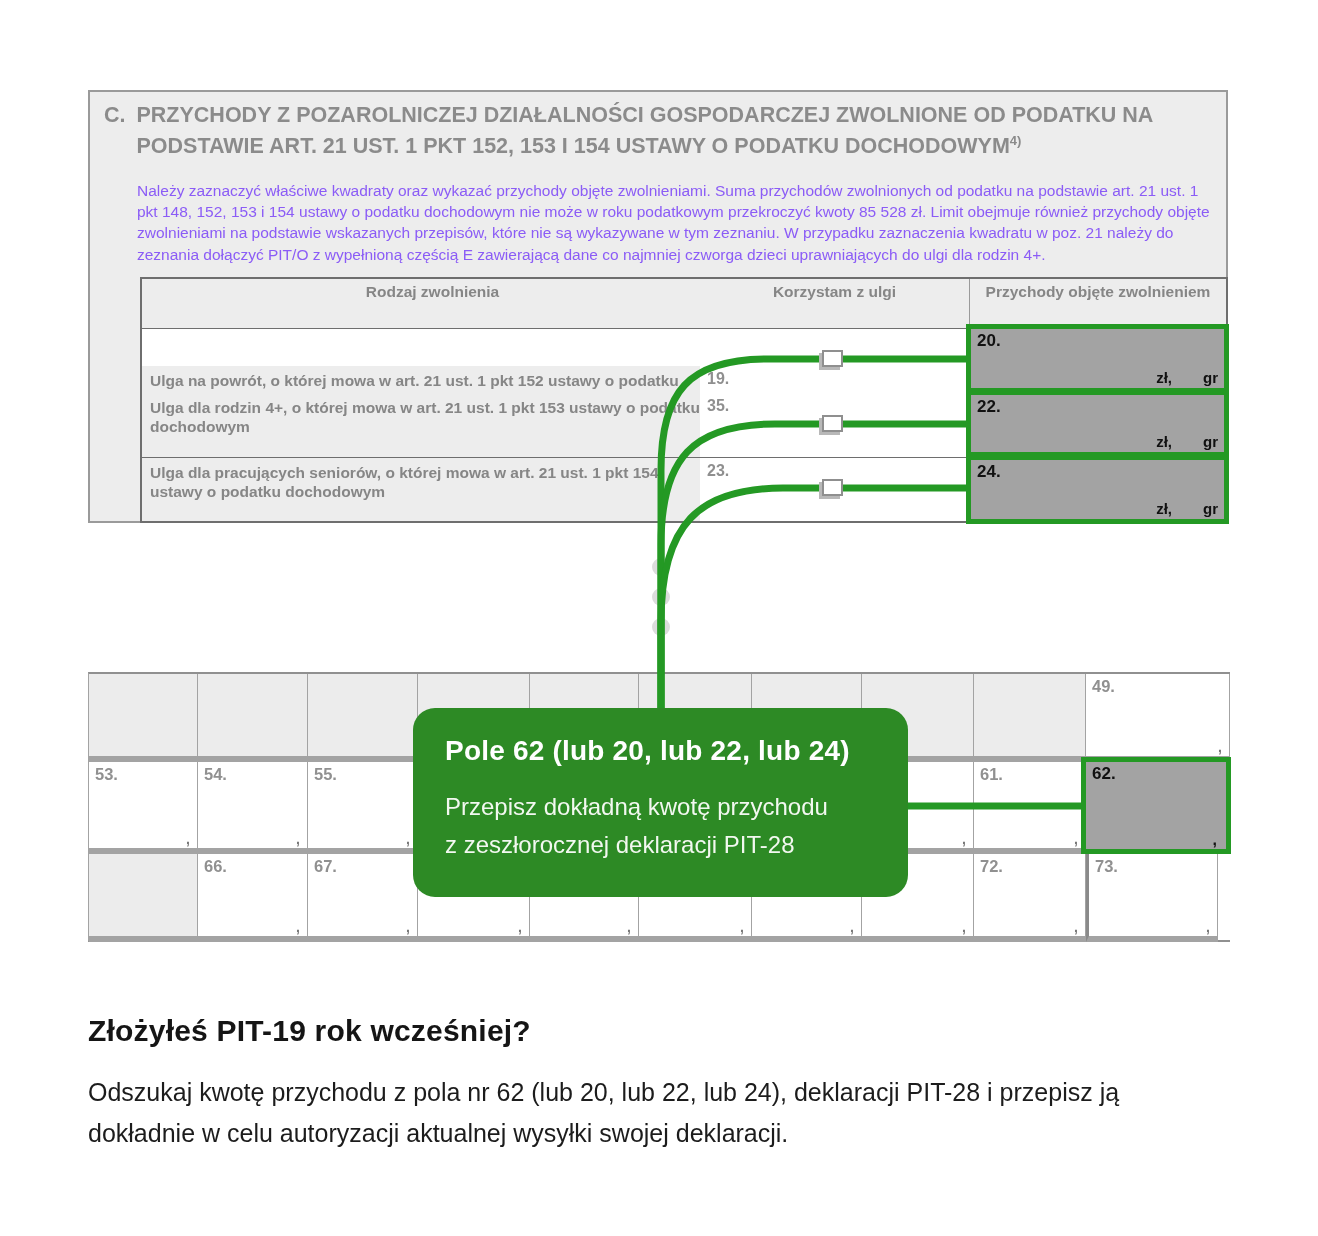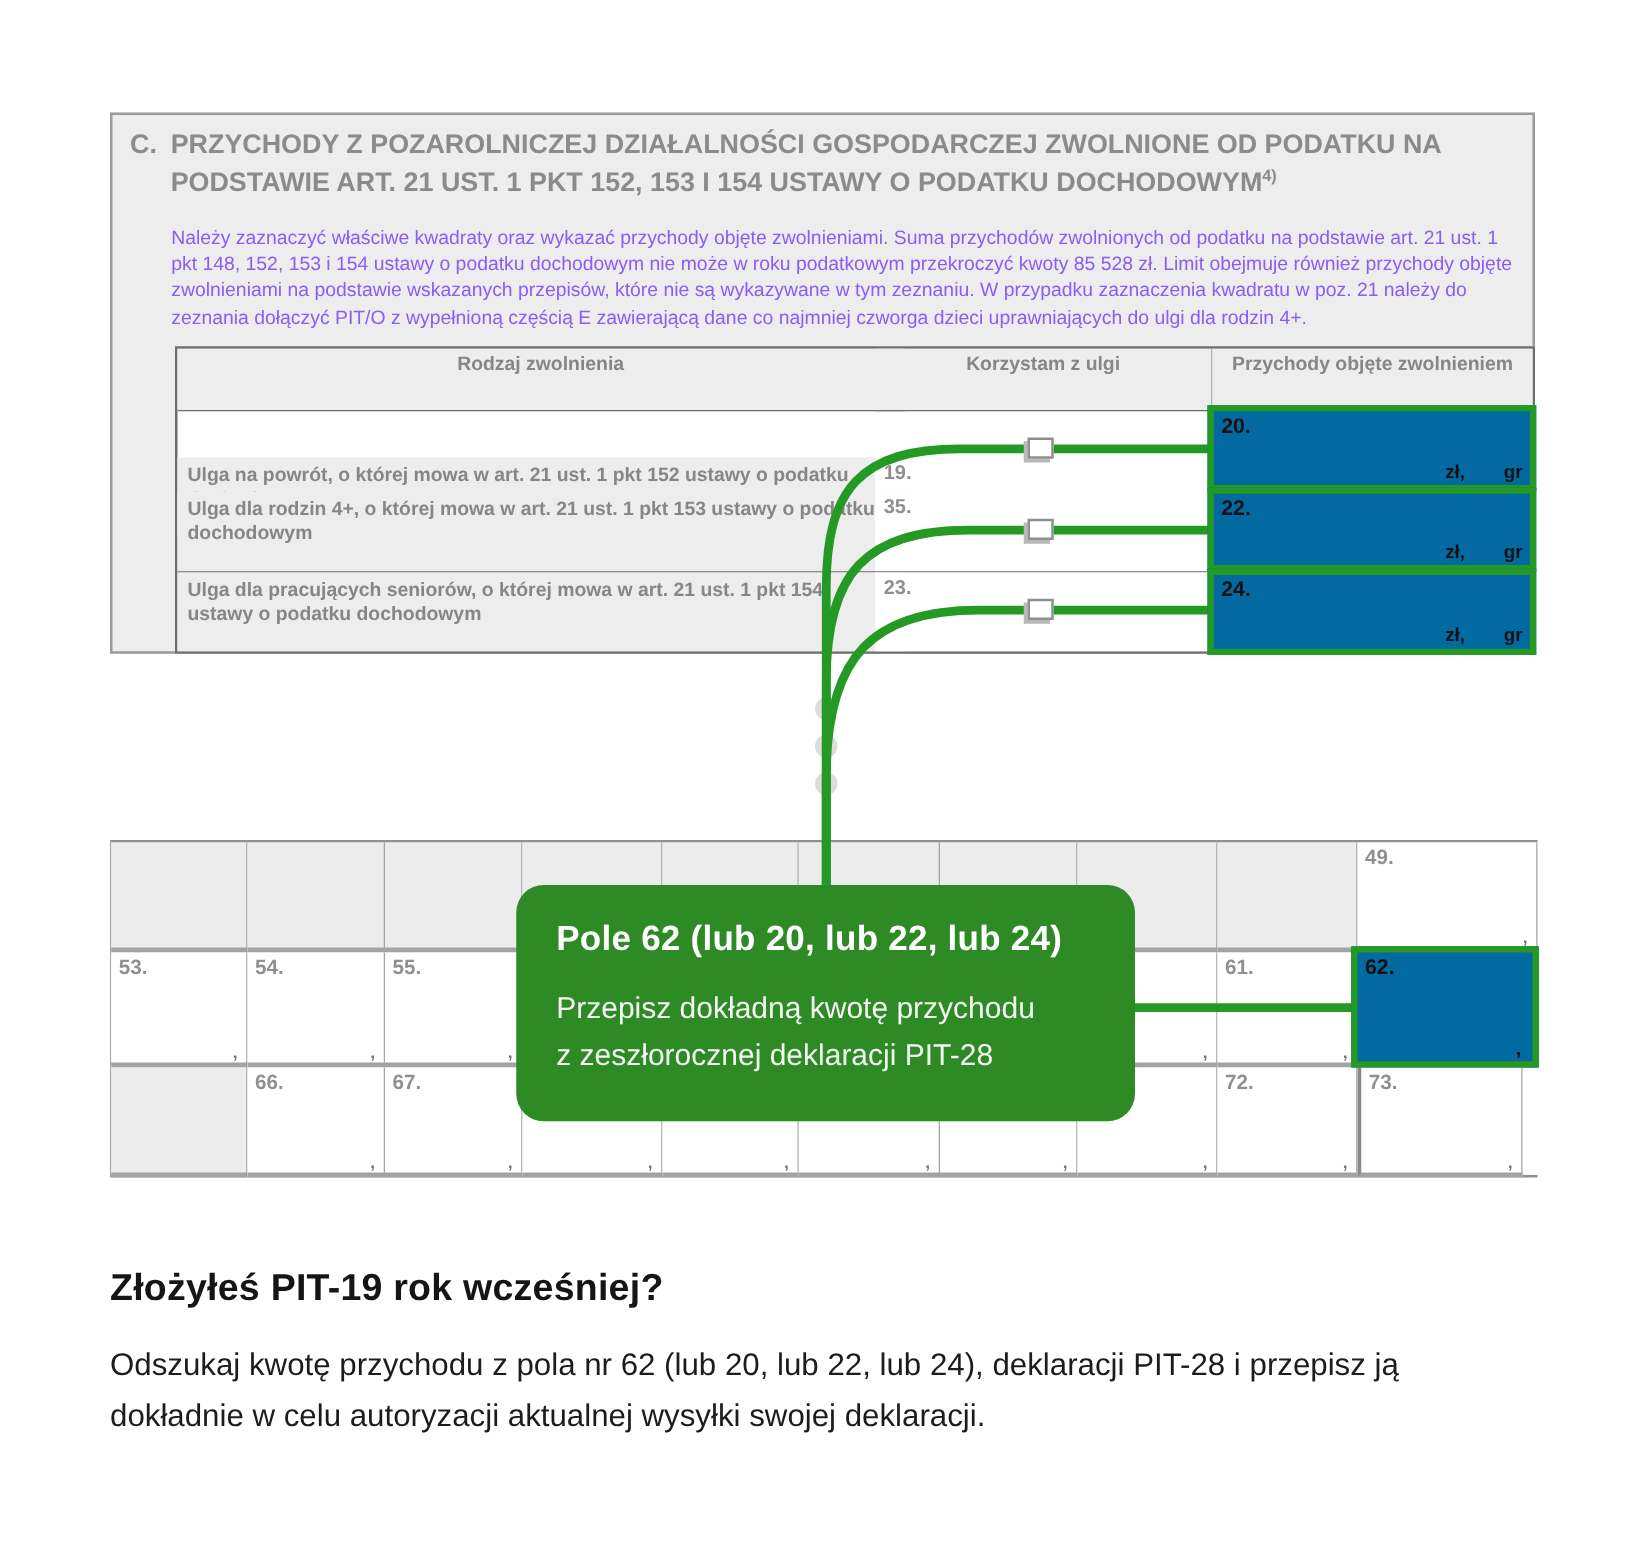--- a/index.html
+++ b/index.html
@@ -38,34 +38,34 @@
   .row2{top:114px;height:65px;}
   .row3{top:179px;height:63px;border-bottom:none;}
   
   .pit-checkbox{
     position:absolute;width:21px;height:17px;background:#ffffff;
     border:2px solid #8f8f8f;box-sizing:border-box;
     box-shadow:-3px 3px 0 0 #b8b8b8;z-index:6;
   }
   
   .gbox{
-    position:absolute;background:#0369a1;border:5px solid #249924;
+    position:absolute;background:#a3a3a3;border:5px solid #249924;
     box-sizing:border-box;z-index:6;
   }
   .gbox .num{position:absolute;top:2px;left:6px;font-weight:bold;font-size:17px;color:#111;}
   .gbox .zl{position:absolute;right:52px;bottom:2px;font-weight:bold;font-size:15px;color:#111;}
   .gbox .gr{position:absolute;right:6px;bottom:2px;font-weight:bold;font-size:15px;color:#111;}
   .gbox .comma{position:absolute;right:9px;bottom:0px;font-weight:bold;font-size:16px;color:#111;}
   
   .bgrid{
     position:absolute;left:88px;top:672px;width:1142px;height:270px;
     border-top:2px solid #909090;border-left:1px solid #a3a3a3;
     border-bottom:2px solid #909090;box-sizing:border-box;background:#fff;
   }
-  .bcell{position:absolute;box-sizing:border-box;border-right:1px solid #a3a3a3;border-bottom:4px solid #a3a3a3;background:#ffffff;}
+  .bcell{position:absolute;box-sizing:border-box;border-right:1px solid #a3a3a3;border-bottom:6px solid #a3a3a3;background:#ffffff;}
   .bcell.shaded{background:#ececec;}
   .bcell .blabel{position:absolute;top:3px;left:6px;font-weight:bold;font-size:16.5px;color:#909090;}
   .bcell .bcomma{position:absolute;bottom:1px;right:7px;font-weight:bold;font-size:14px;color:#777;}
   
   #connector-svg{position:absolute;left:0;top:0;z-index:5;pointer-events:none;}
   
   .callout{
     position:absolute;left:413px;top:708px;width:495px;height:189px;
     background:#2d8a25;border-radius:22px;box-sizing:border-box;
     padding:27px 34px 0 32px;z-index:10;color:#ffffff;

